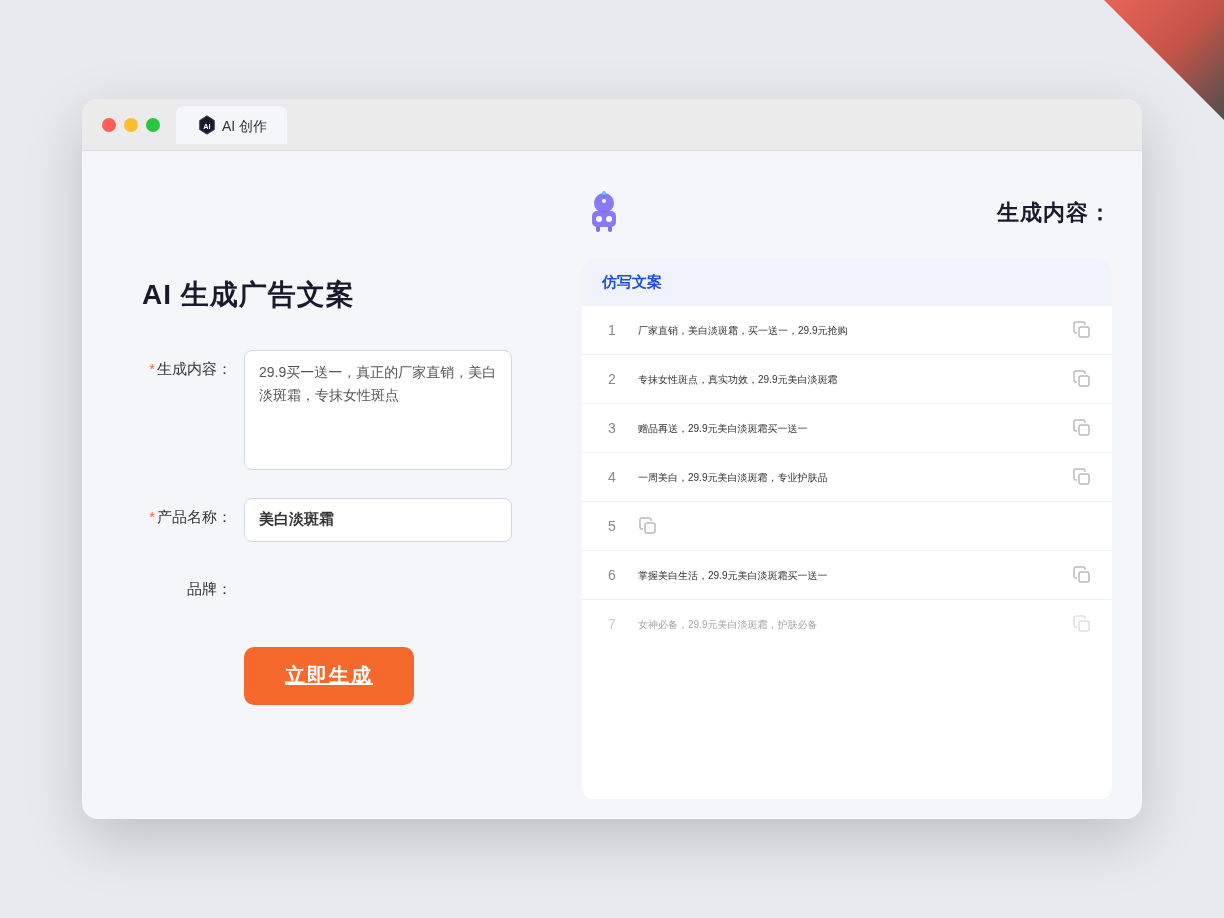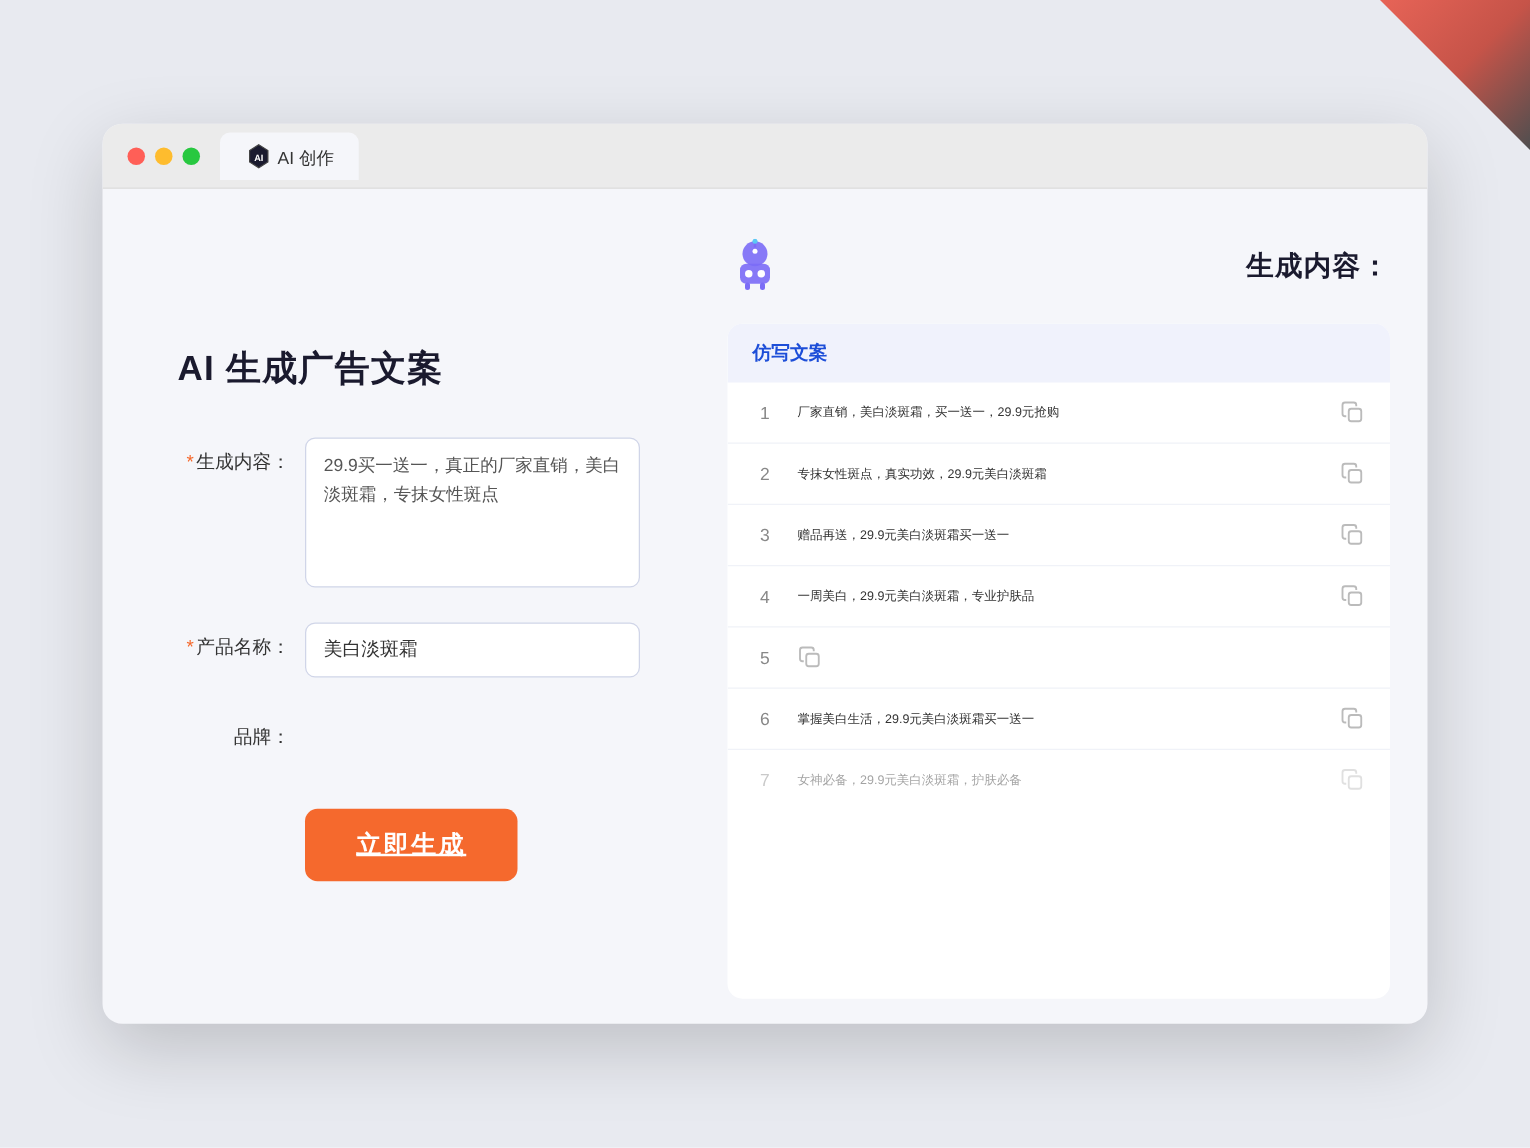--- a/index.html
+++ b/index.html
@@ -132,20 +132,21 @@
       flex: 1;
       height: 44px;
       border: 1.5px solid #d0d5e8;
       border-radius: 8px;
       padding: 0 14px;
       font-size: 15px;
       color: #333;
       background: #fff;
       outline: none;
       font-family: inherit;
+      font-weight: bold;
     }
 
     .generate-btn {
       width: 170px;
       height: 58px;
       background: #f5692d;
       border: none;
       border-radius: 10px;
       color: #fff;
       font-size: 20px;

